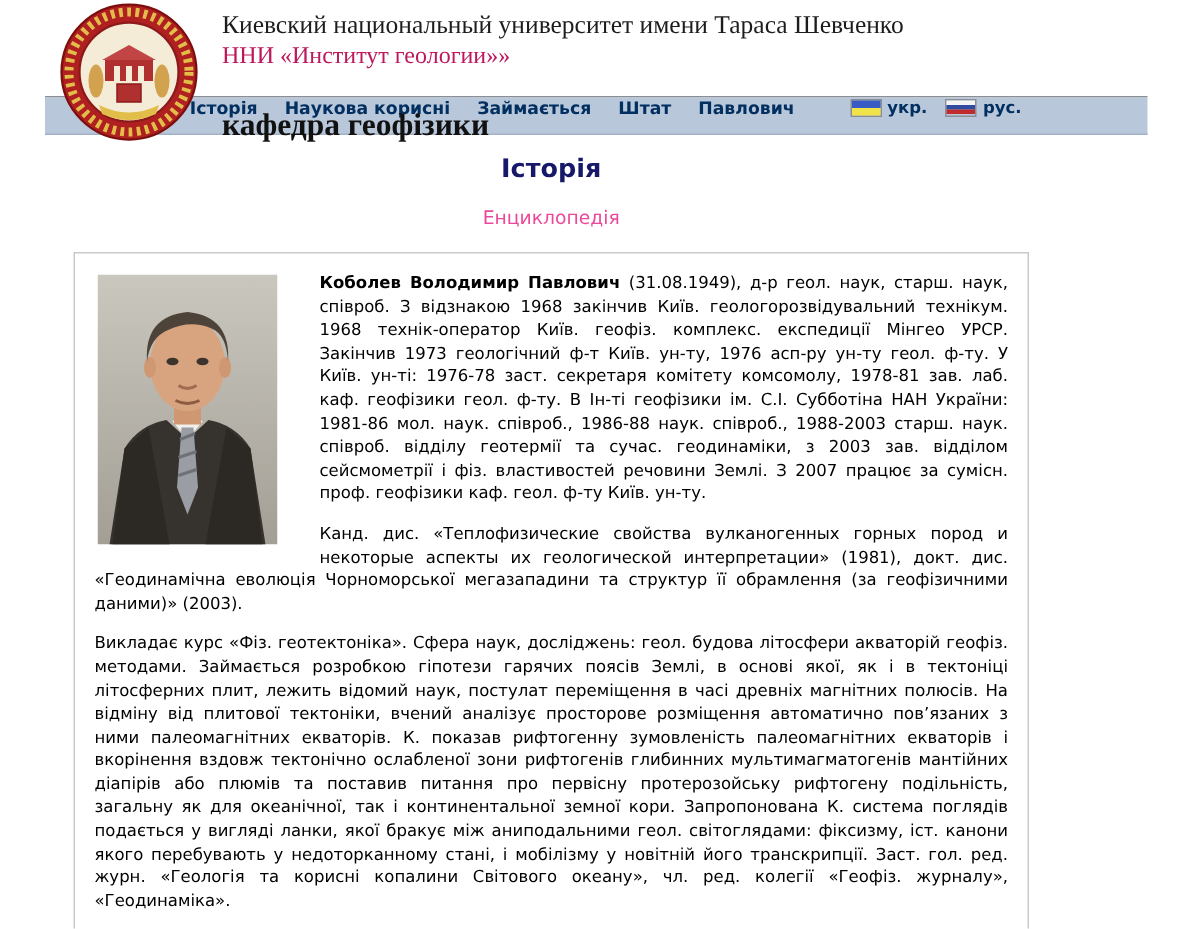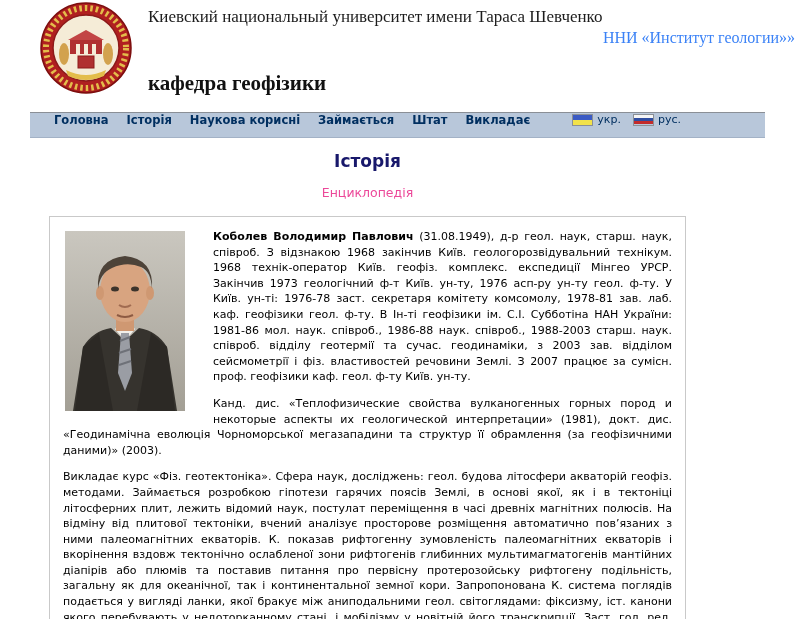--- a/index.html
+++ b/index.html
@@ -1,38 +1,38 @@
 <!DOCTYPE html>
 <html><head>
 <meta charset="utf-8">
 <style>
   * { margin:0; padding:0; box-sizing:border-box; }
   html,body { width:795px; height:619px; overflow:hidden; background:#fff; }
   body { font-family:"DejaVu Sans", sans-serif; color:#000; }
   .page { position:relative; width:795px; height:619px; background:#fff; }
 
   
-  header { position:relative; height:112px; }
+  header { position:relative; height:64px; }
   .seal { position:absolute; left:40px; top:2px; }
   .titles { padding:6px 0 0 148px; font-family:"Liberation Serif", serif; }
   .uni  { font-size:17px; color:#1c1c1c; line-height:21px; }
-  .inst { font-size:16px; color:#3b82f6; line-height:21px;text-align:right; }
+  .inst { font-size:16px; color:#be185d; line-height:21px; }
   .dept { font-size:21px; font-weight:bold; color:#111; margin-top:23px; }
   .home-link { position:absolute; right:32px; bottom:3px; font-size:11.5px;
                color:#5b7da3; text-decoration:none; cursor:pointer; }
 
   .topline { margin:0 30px; border-top:1px solid #8a8f96; }
 
   
   nav { margin:0 30px; height:25px; background:#b8c7da; display:flex; align-items:flex-start;
         padding-left:15px; border-bottom:1px solid #a3b2c6; }
   .nav-item { font-size:11.5px; font-weight:bold; color:#002f60; text-decoration:none;
               padding:0 9px; cursor:pointer; white-space:nowrap; }
   .spacer { flex:1; }
-  .lang { display:flex; align-items:center; margin-right:4px; cursor:pointer; }
+  .lang { display:flex; align-items:center; margin-right:4px; cursor:pointer;font-weight:bold; }
   .lang-label { font-size:11px; color:#002f60; margin:0 8px 0 4px; }
   .flag { width:21px; height:12px; display:inline-block; border:1px solid #8a8f96; }
   .flag-ua .t { display:block; width:100%; height:50%; background:#3b5bc4; }
   .flag-ua .b { display:block; width:100%; height:50%; background:#f2e24a; }
   .flag-ru .t { display:block; width:100%; height:34%; background:#f5f5f5; }
   .flag-ru .m { display:block; width:100%; height:33%; background:#2f4da0; }
   .flag-ru .b { display:block; width:100%; height:33%; background:#c22b2b; }
   .lang-pad { width:72px; }
 
   
@@ -76,21 +76,21 @@
   </header>
 
   <div class="topline"></div>
 
   <nav>
     <a class="nav-item">Головна</a>
     <a class="nav-item">Історія</a>
     <a class="nav-item">Наукова корисні</a>
     <a class="nav-item">Займається</a>
     <a class="nav-item">Штат</a>
-    <a class="nav-item">Викладає</a>
+    <a class="nav-item">Павлович</a>
     <div class="spacer"></div>
     <span class="lang">
       <span class="flag flag-ua">
           <i class="t"></i>
           <i class="b"></i>
         </span>
       <span class="lang-label">укр.</span>
     </span>
     <span class="lang">
       <span class="flag flag-ru">

